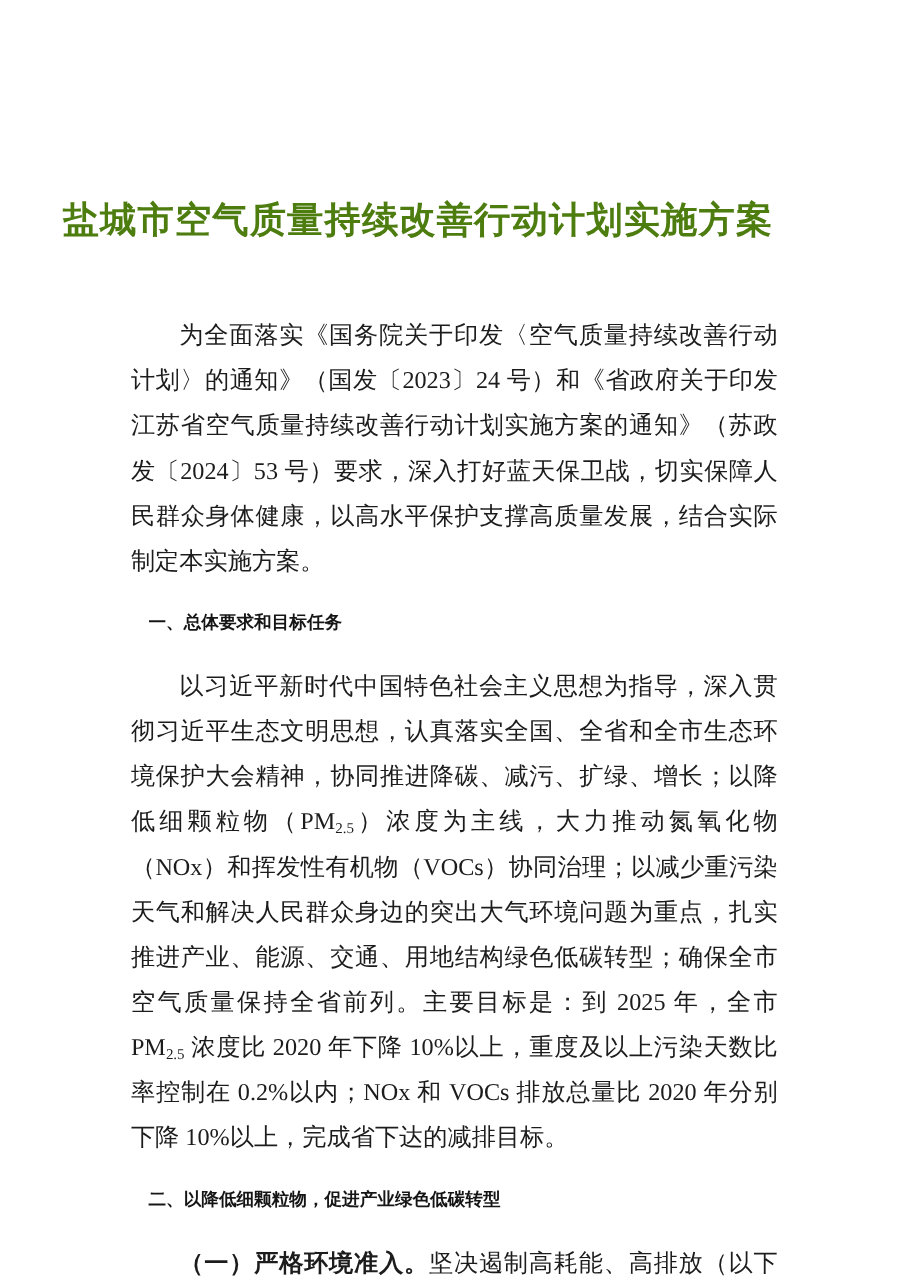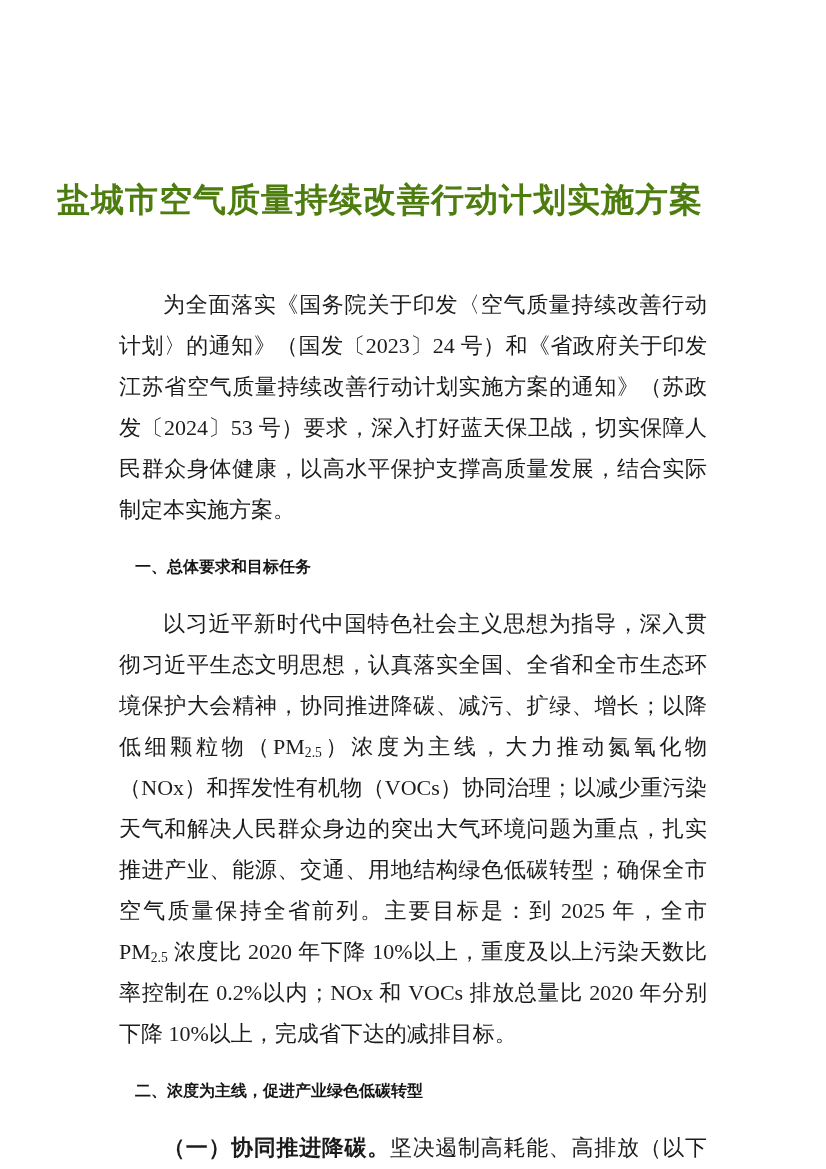--- a/index.html
+++ b/index.html
@@ -70,18 +70,18 @@
   <h1 class="doc-title">盐城市空气质量持续改善行动计划实施方案</h1>
 
   <div class="doc-body">
 
     <p class="para">为全面落实《国务院关于印发〈空气质量持续改善行动计划〉的通知》（国发〔2023〕24 号）和《省政府关于印发江苏省空气质量持续改善行动计划实施方案的通知》（苏政发〔2024〕53 号）要求，深入打好蓝天保卫战，切实保障人民群众身体健康，以高水平保护支撑高质量发展，结合实际制定本实施方案。</p>
 
     <p class="section-heading">一、总体要求和目标任务</p>
 
     <p class="para"><span>以习近平新时代中国特色社会主义思想为指导，深入贯彻习近平生态文明思想，认真落实全国、全省和全市生态环境保护大会精神，协同推进降碳、减污、扩绿、增长；以降低细颗粒物（PM</span><sub class="inline-sub">2.5</sub><span>）浓度为主线，大力推动氮氧化物（NOx）和挥发性有机物（VOCs）协同治理；以减少重污染天气和解决人民群众身边的突出大气环境问题为重点，扎实推进产业、能源、交通、用地结构绿色低碳转型；确保全市空气质量保持全省前列。主要目标是：到 2025 年，全市 PM</span><sub class="inline-sub">2.5</sub><span> 浓度比 2020 年下降 10%以上，重度及以上污染天数比率控制在 0.2%以内；NOx 和 VOCs 排放总量比 2020 年分别下降 10%以上，完成省下达的减排目标。</span></p>
 
-    <p class="section-heading">二、浓度为主线，促进产业绿色低碳转型</p>
+    <p class="section-heading">二、以降低细颗粒物，促进产业绿色低碳转型</p>
 
-    <p class="para"><span class="para-lead-bold">（一）协同推进降碳。</span><span>坚决遏制高耗能、高排放（以下简称“两高”）和低水平项目盲目上马，严禁核准或备案钢铁（炼钢、</span></p>
+    <p class="para"><span class="para-lead-bold">（一）严格环境准入。</span><span>坚决遏制高耗能、高排放（以下简称“两高”）和低水平项目盲目上马，严禁核准或备案钢铁（炼钢、</span></p>
 
   </div>
 </div>
 
 </body></html>

